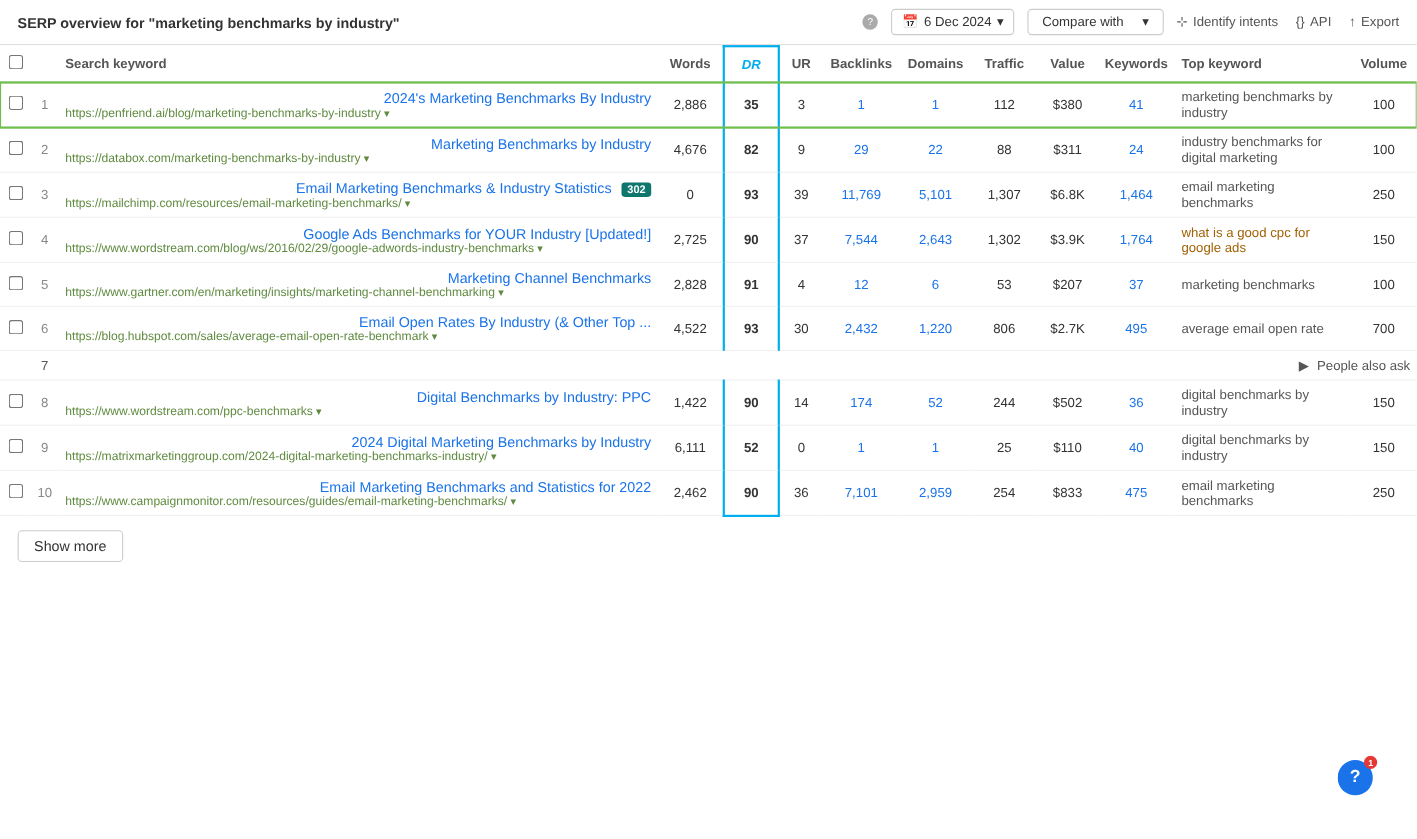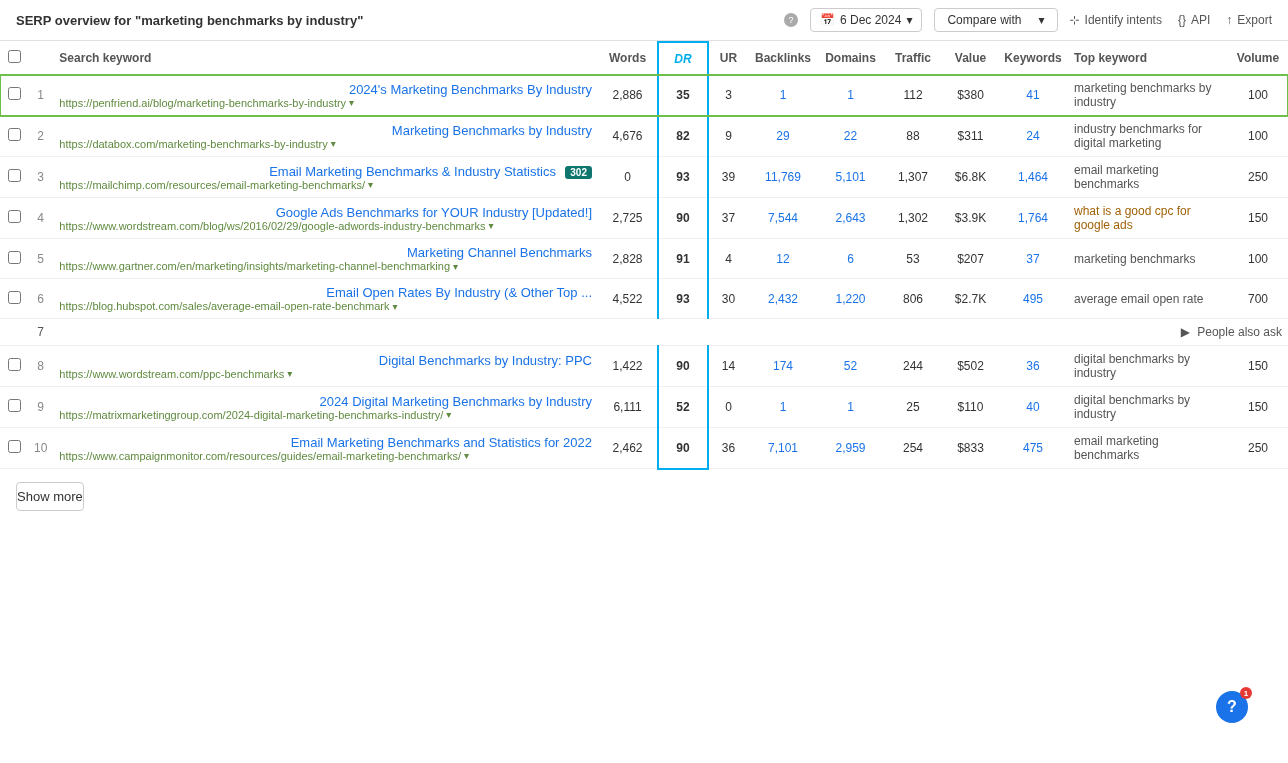--- a/index.html
+++ b/index.html
@@ -55,21 +55,21 @@
     }
 
     .num-blue { color: #1a73e8; }
     .checkbox-col { width: 28px; }
     .num-col { color: #555; width: 24px; }
 
     .people-ask-row td { font-size: 12px; color: #555; }
     .people-ask-row .arrow { color: #555; margin-right: 4px; }
 
     .show-more-btn {
-      margin: 12px 16px; padding: 6px 0; border: 1px solid #ccc;
+      margin: 12px 16px; padding: 6px 14px; border: 1px solid #ccc;
       border-radius: 4px; font-size: 13px; cursor: pointer; background: #fff; color: #333;
     }
 
     .help-fab {
       position: fixed; bottom: 20px; right: 20px;
       width: 32px; height: 32px; background: #1a73e8; border-radius: 50%;
       display: flex; align-items: center; justify-content: center;
       color: #fff; font-size: 16px; font-weight: 700; cursor: pointer;
     }
     .notification-dot {

